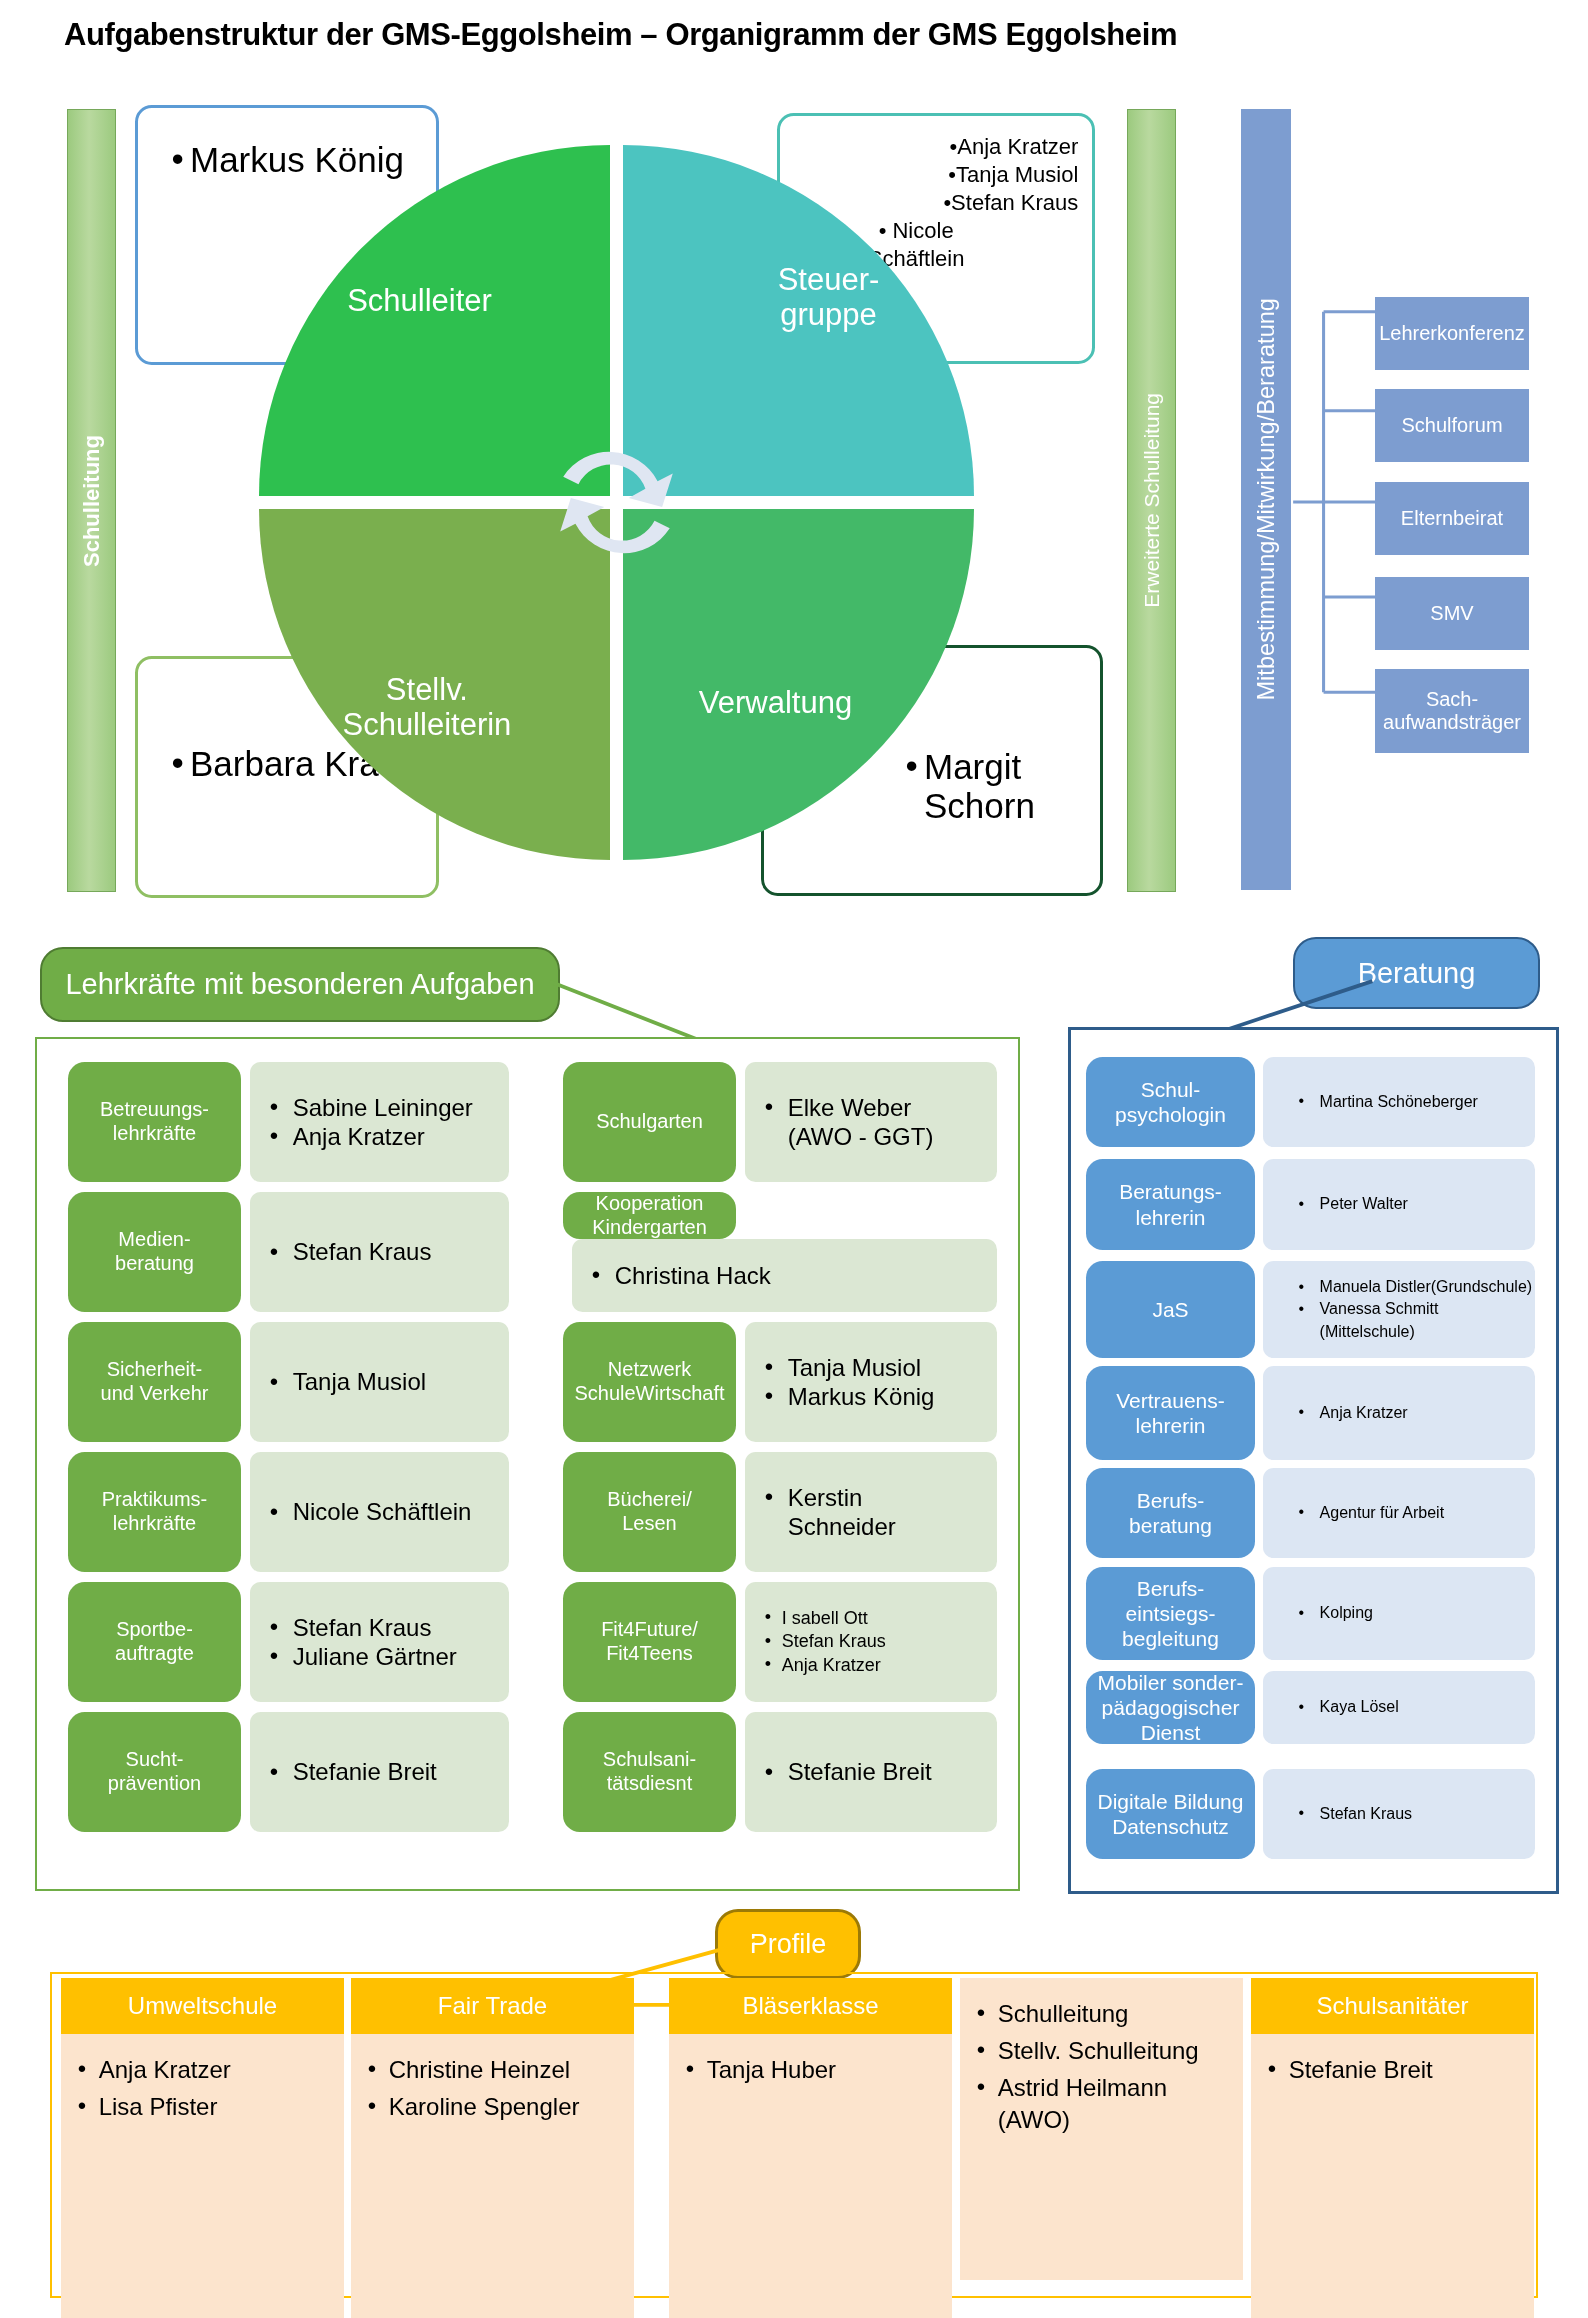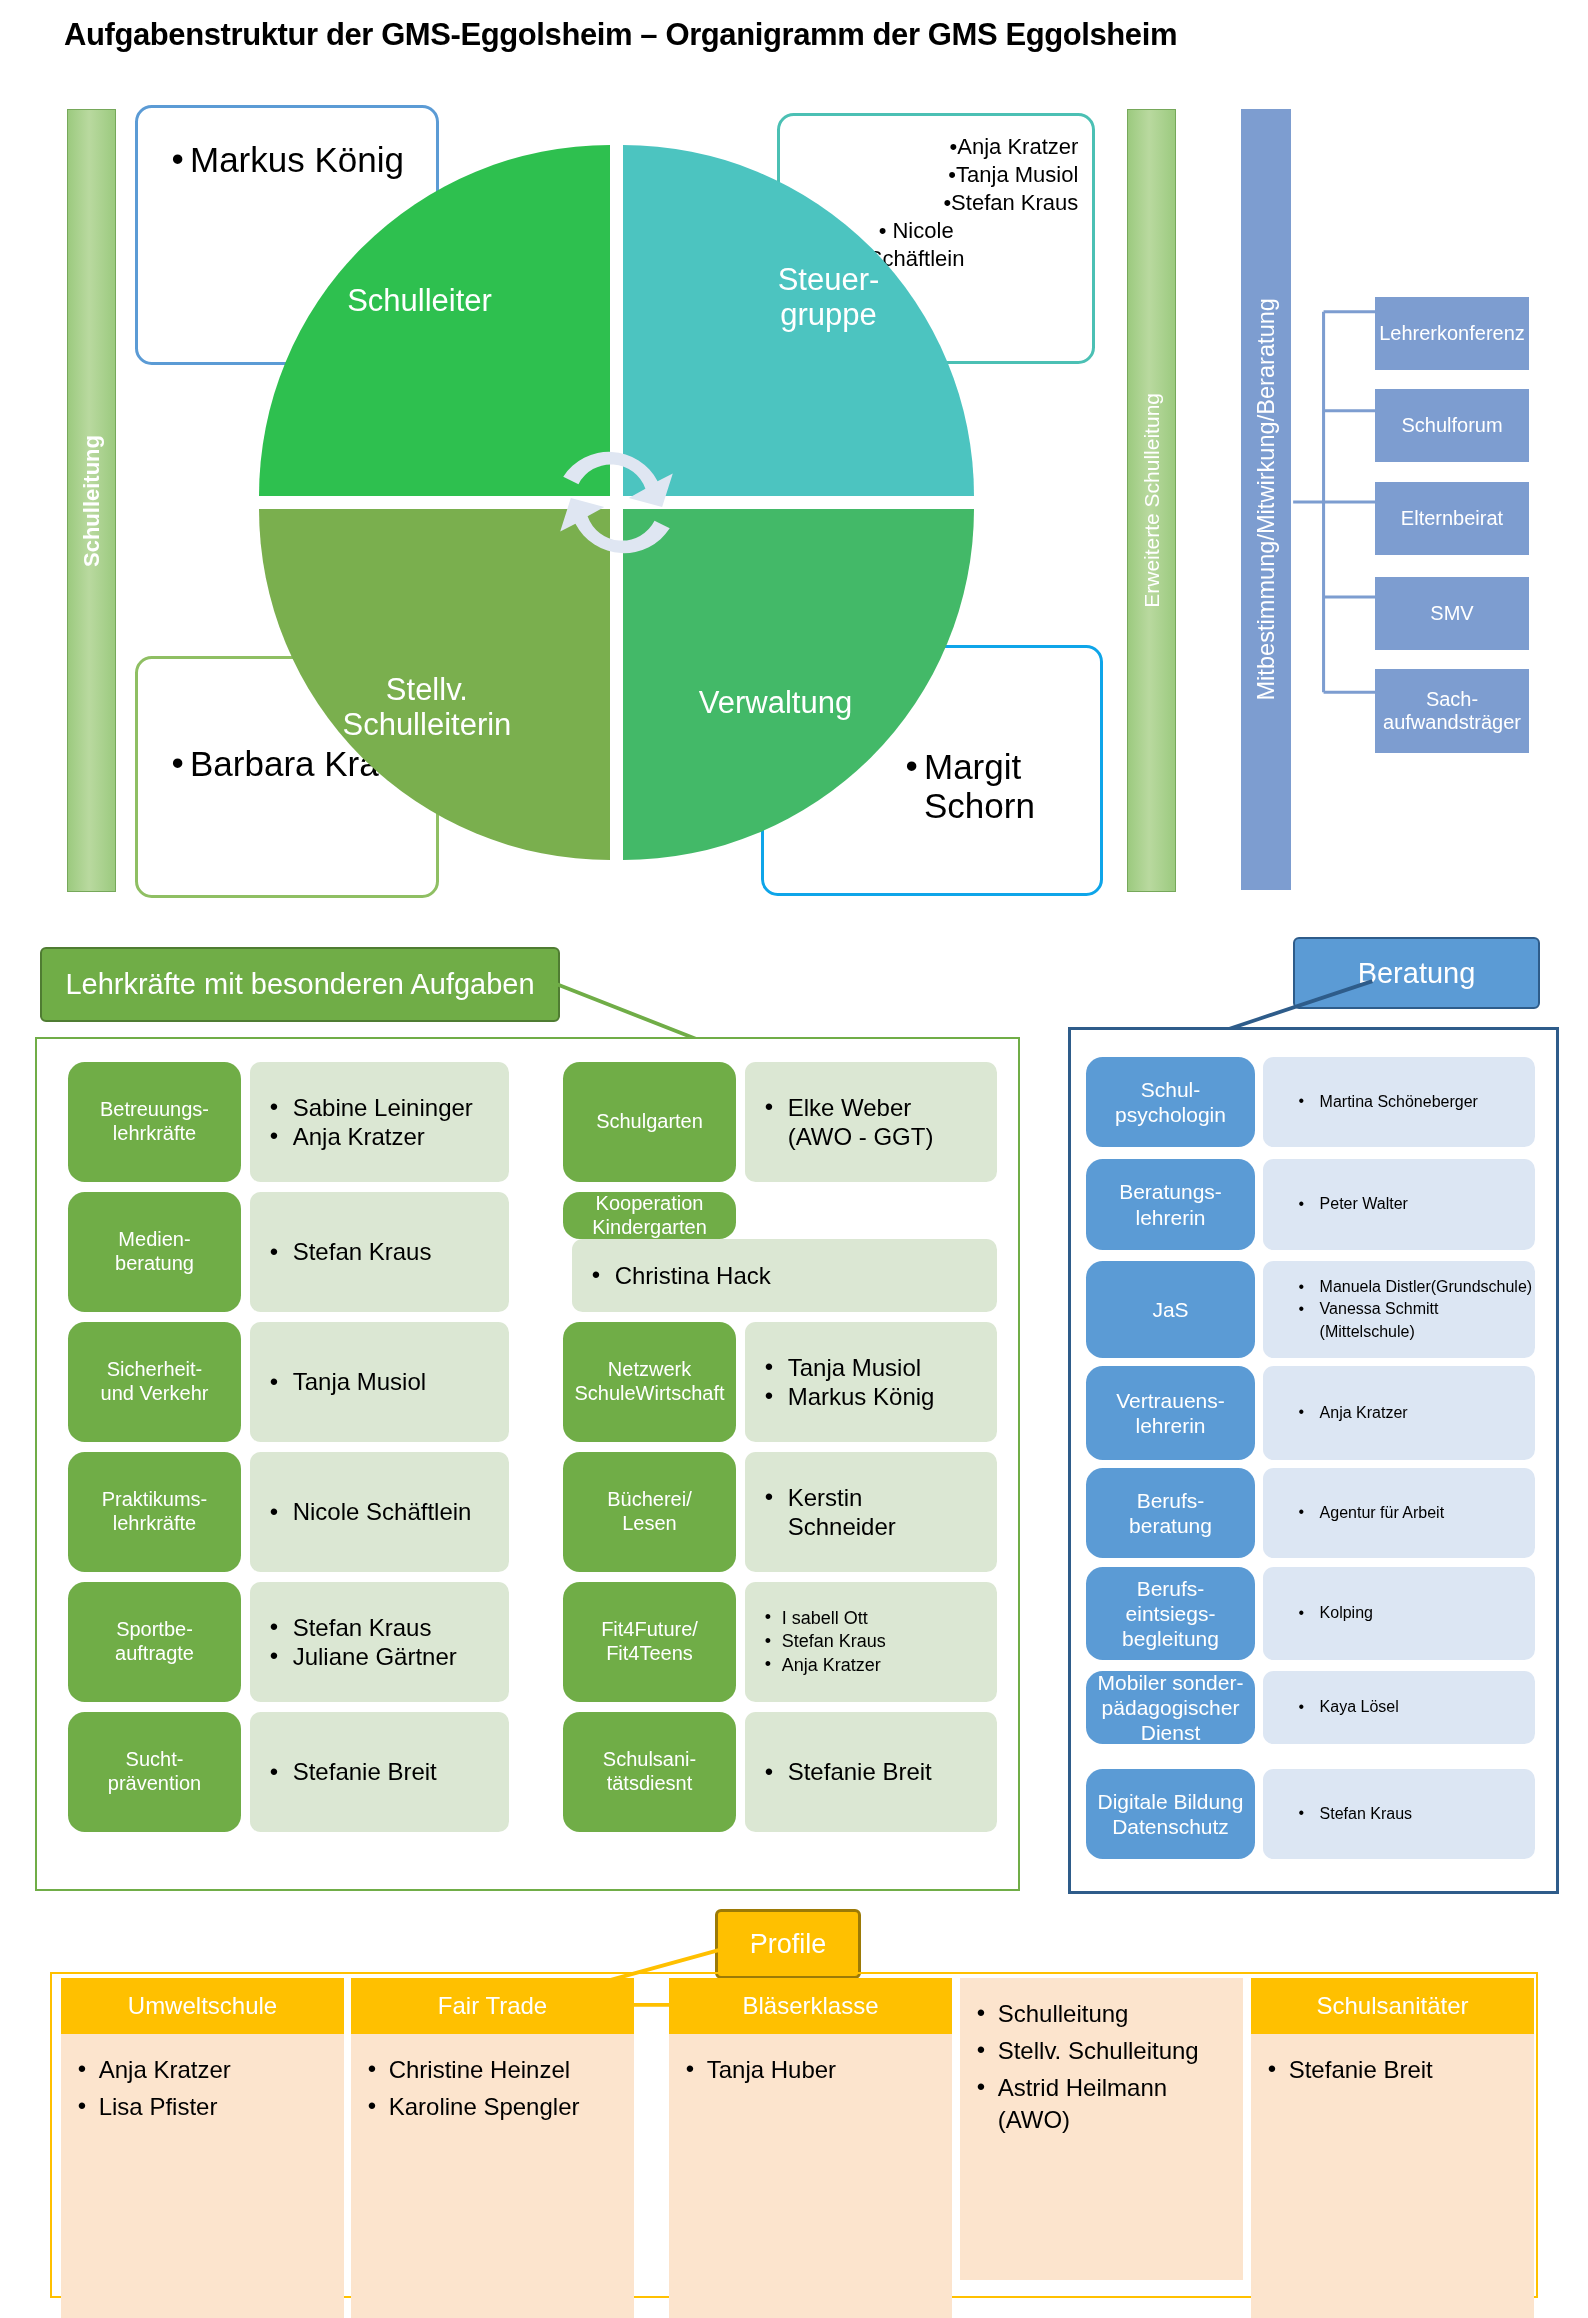--- a/index.html
+++ b/index.html
@@ -35,21 +35,21 @@
   #co-schulleiter .inner{padding:32px 7.6px 0 29px;font-size:35px;line-height:1.12;}
 
   #co-steuer{left:777px;top:113px;width:318px;height:251px;border:3px solid #4bc0b4;}
   #co-steuer .inner{padding:16.7px 13.7px 0 0;font-size:22px;line-height:1.28;text-align:right;}
   #co-steuer li{padding-left:0;padding-right:0;}
   #co-steuer li:before{content:"";}
 
   #co-stellv{left:135px;top:656px;width:304px;height:242px;border:3px solid #8fbf63;}
   #co-stellv .inner{padding:85px 7.6px 0 29px;font-size:35px;line-height:1.12;}
 
-  #co-verw{left:761px;top:645px;width:342px;height:251px;border:3px solid #0ea5e9;}
+  #co-verw{left:761px;top:645px;width:342px;height:251px;border:3px solid #14532d;}
   #co-verw .inner{padding:99px 7.6px 0 137px;font-size:35px;line-height:1.12;}
 
   
   #circle{position:absolute;left:259px;top:145px;width:715px;height:715px;}
   .quad{position:absolute;width:351px;height:351px;display:flex;align-items:center;
         justify-content:center;text-align:center;color:#fff;font-size:31px;line-height:1.12;}
   #q-tl{left:0;top:0;background:#2ec04f;border-radius:351px 0 0 0;}
   #q-tr{left:364px;top:0;background:#4cc4c0;border-radius:0 351px 0 0;}
   #q-bl{left:0;top:364px;background:#7aaf4e;border-radius:0 0 0 351px;}
   #q-br{left:364px;top:364px;background:#43b968;border-radius:0 0 351px 0;}
@@ -58,21 +58,21 @@
   #q-bl .lbl{transform:translate(-7.6px,23px);}
   #q-br .lbl{transform:translate(-23px,19px);}
   #cycle-arrows{position:absolute;left:259px;top:145px;width:715px;height:715px;pointer-events:none;}
 
   
   .mbox{position:absolute;background:#7d9dd0;color:#fff;display:flex;align-items:center;
         justify-content:center;text-align:center;font-size:20px;line-height:1.15;}
   #mb-lines{position:absolute;left:1293px;top:289px;width:122px;height:426px;}
 
   
-  .pill{position:absolute;border-radius:6px;display:flex;align-items:center;
+  .pill{position:absolute;border-radius:23px;display:flex;align-items:center;
         justify-content:center;color:#fff;text-align:center;}
   #pill-lehr{left:40px;top:947px;width:516px;height:71px;background:#70ad47;
       border:2.3px solid #4f7c32;font-size:29px;}
   #pill-ber{left:1293px;top:937px;width:243px;height:68px;background:#5b9bd5;
       border:2.3px solid #2e5c8a;font-size:29px;}
   #pill-profile{left:715px;top:1909px;width:140px;height:64px;background:#ffc000;
       border:3px solid #9c7a06;font-size:27px;}
 
   
   #panel-lehr{position:absolute;left:35px;top:1037px;width:981px;height:850px;

